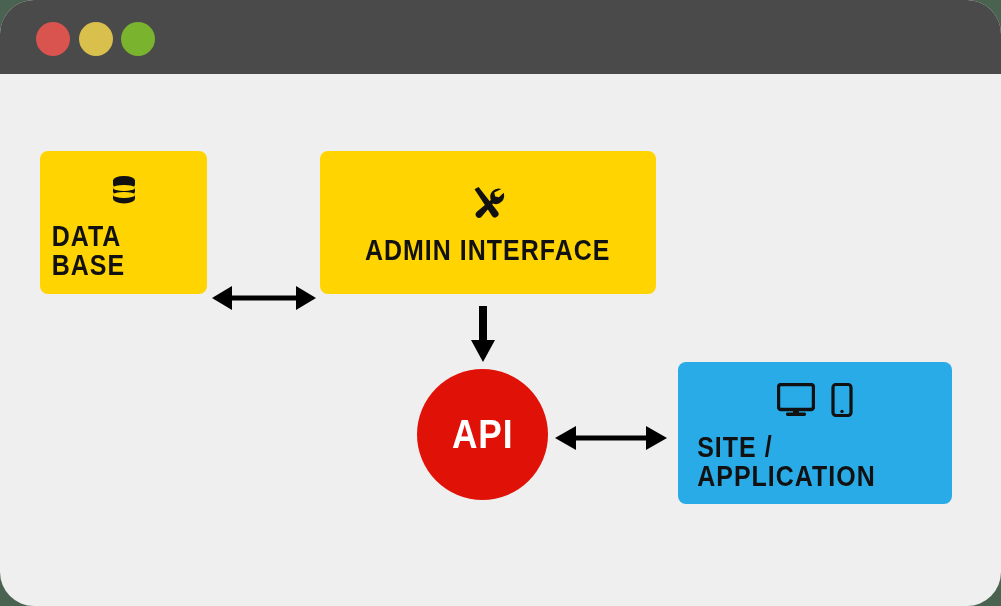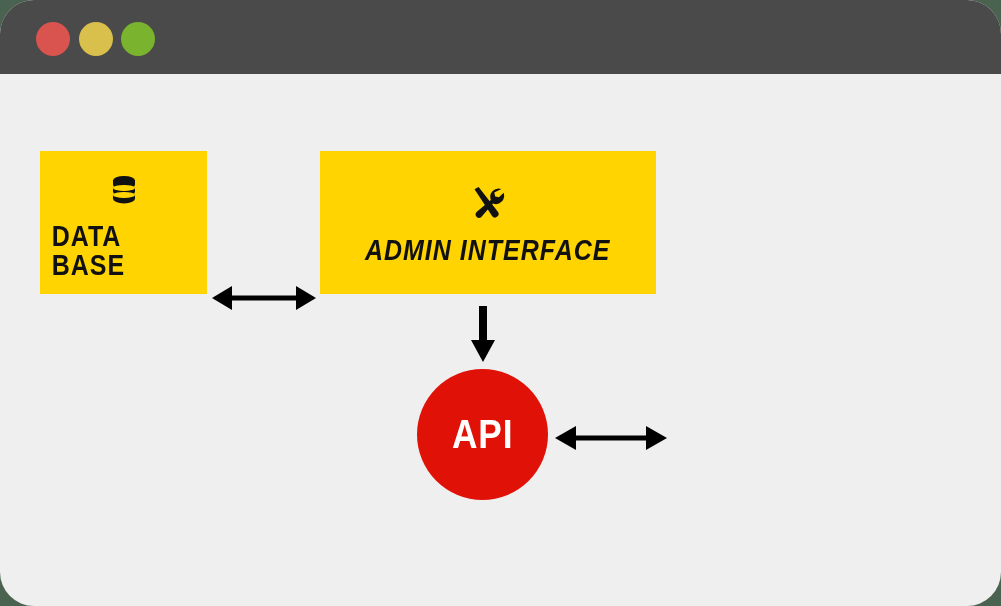--- a/index.html
+++ b/index.html
@@ -56,20 +56,21 @@
   }
 
   
   .node {
     position: absolute;
     box-sizing: border-box;
     display: flex;
     flex-direction: column;
     align-items: center;
     justify-content: center;
+    border-radius: 8px;
   }
 
   .node-label {
     font-family: "Liberation Sans Narrow", "Liberation Sans", sans-serif;
     font-weight: bold;
     letter-spacing: 1.2px;
     text-transform: uppercase;
     color: #111111;
     line-height: 1;
     transform: scaleX(0.86);
@@ -92,21 +93,20 @@
   .node-db .node-label { font-size: 29px; }
 
   
   .node-admin {
     left: 320px;
     top: 77px;
     width: 336px;
     height: 143px;
     background: #ffd400;
     padding-top: 6px;
-    font-style: italic;
   }
   .node-admin .node-label { font-size: 29px; }
 
   
   .node-api {
     left: 417px;
     top: 295px;
     width: 131px;
     height: 131px;
     background: #e01208;
@@ -216,15 +216,33 @@
     </div>
 
     <div class="arrow arrow-api-site">
       <svg width="112" height="36" viewBox="0 0 112 36" aria-hidden="true">
         <rect x="17" y="15.5" width="78" height="5" fill="#000"></rect>
         <path d="M0 18 L21 6 L21 30 Z" fill="#000"></path>
         <path d="M112 18 L91 6 L91 30 Z" fill="#000"></path>
       </svg>
     </div>
 
+    <div class="node node-site">
+      <span class="device-row">
+        <span>
+          <svg width="38" height="34" viewBox="0 0 38 34" aria-hidden="true">
+            <rect x="1.5" y="1.5" width="35" height="25" rx="2.5" ry="2.5" fill="none" stroke="#111" stroke-width="3.4"></rect>
+            <rect x="16" y="26" width="6" height="4" fill="#111"></rect>
+            <rect x="9" y="29.5" width="20" height="3.4" rx="1.4" ry="1.4" fill="#111"></rect>
+          </svg>
+        </span>
+        <span>
+          <svg width="22" height="34" viewBox="0 0 22 34" aria-hidden="true">
+            <rect x="2" y="1.5" width="18" height="31" rx="3" ry="3" fill="none" stroke="#111" stroke-width="3.2"></rect>
+            <circle cx="11" cy="28.4" r="1.7" fill="#111"></circle>
+          </svg>
+        </span>
+      </span>
+      <span class="node-label">SITE / APPLICATION</span>
+    </div>
 
   </div>
 </div>
 
 </body></html>

